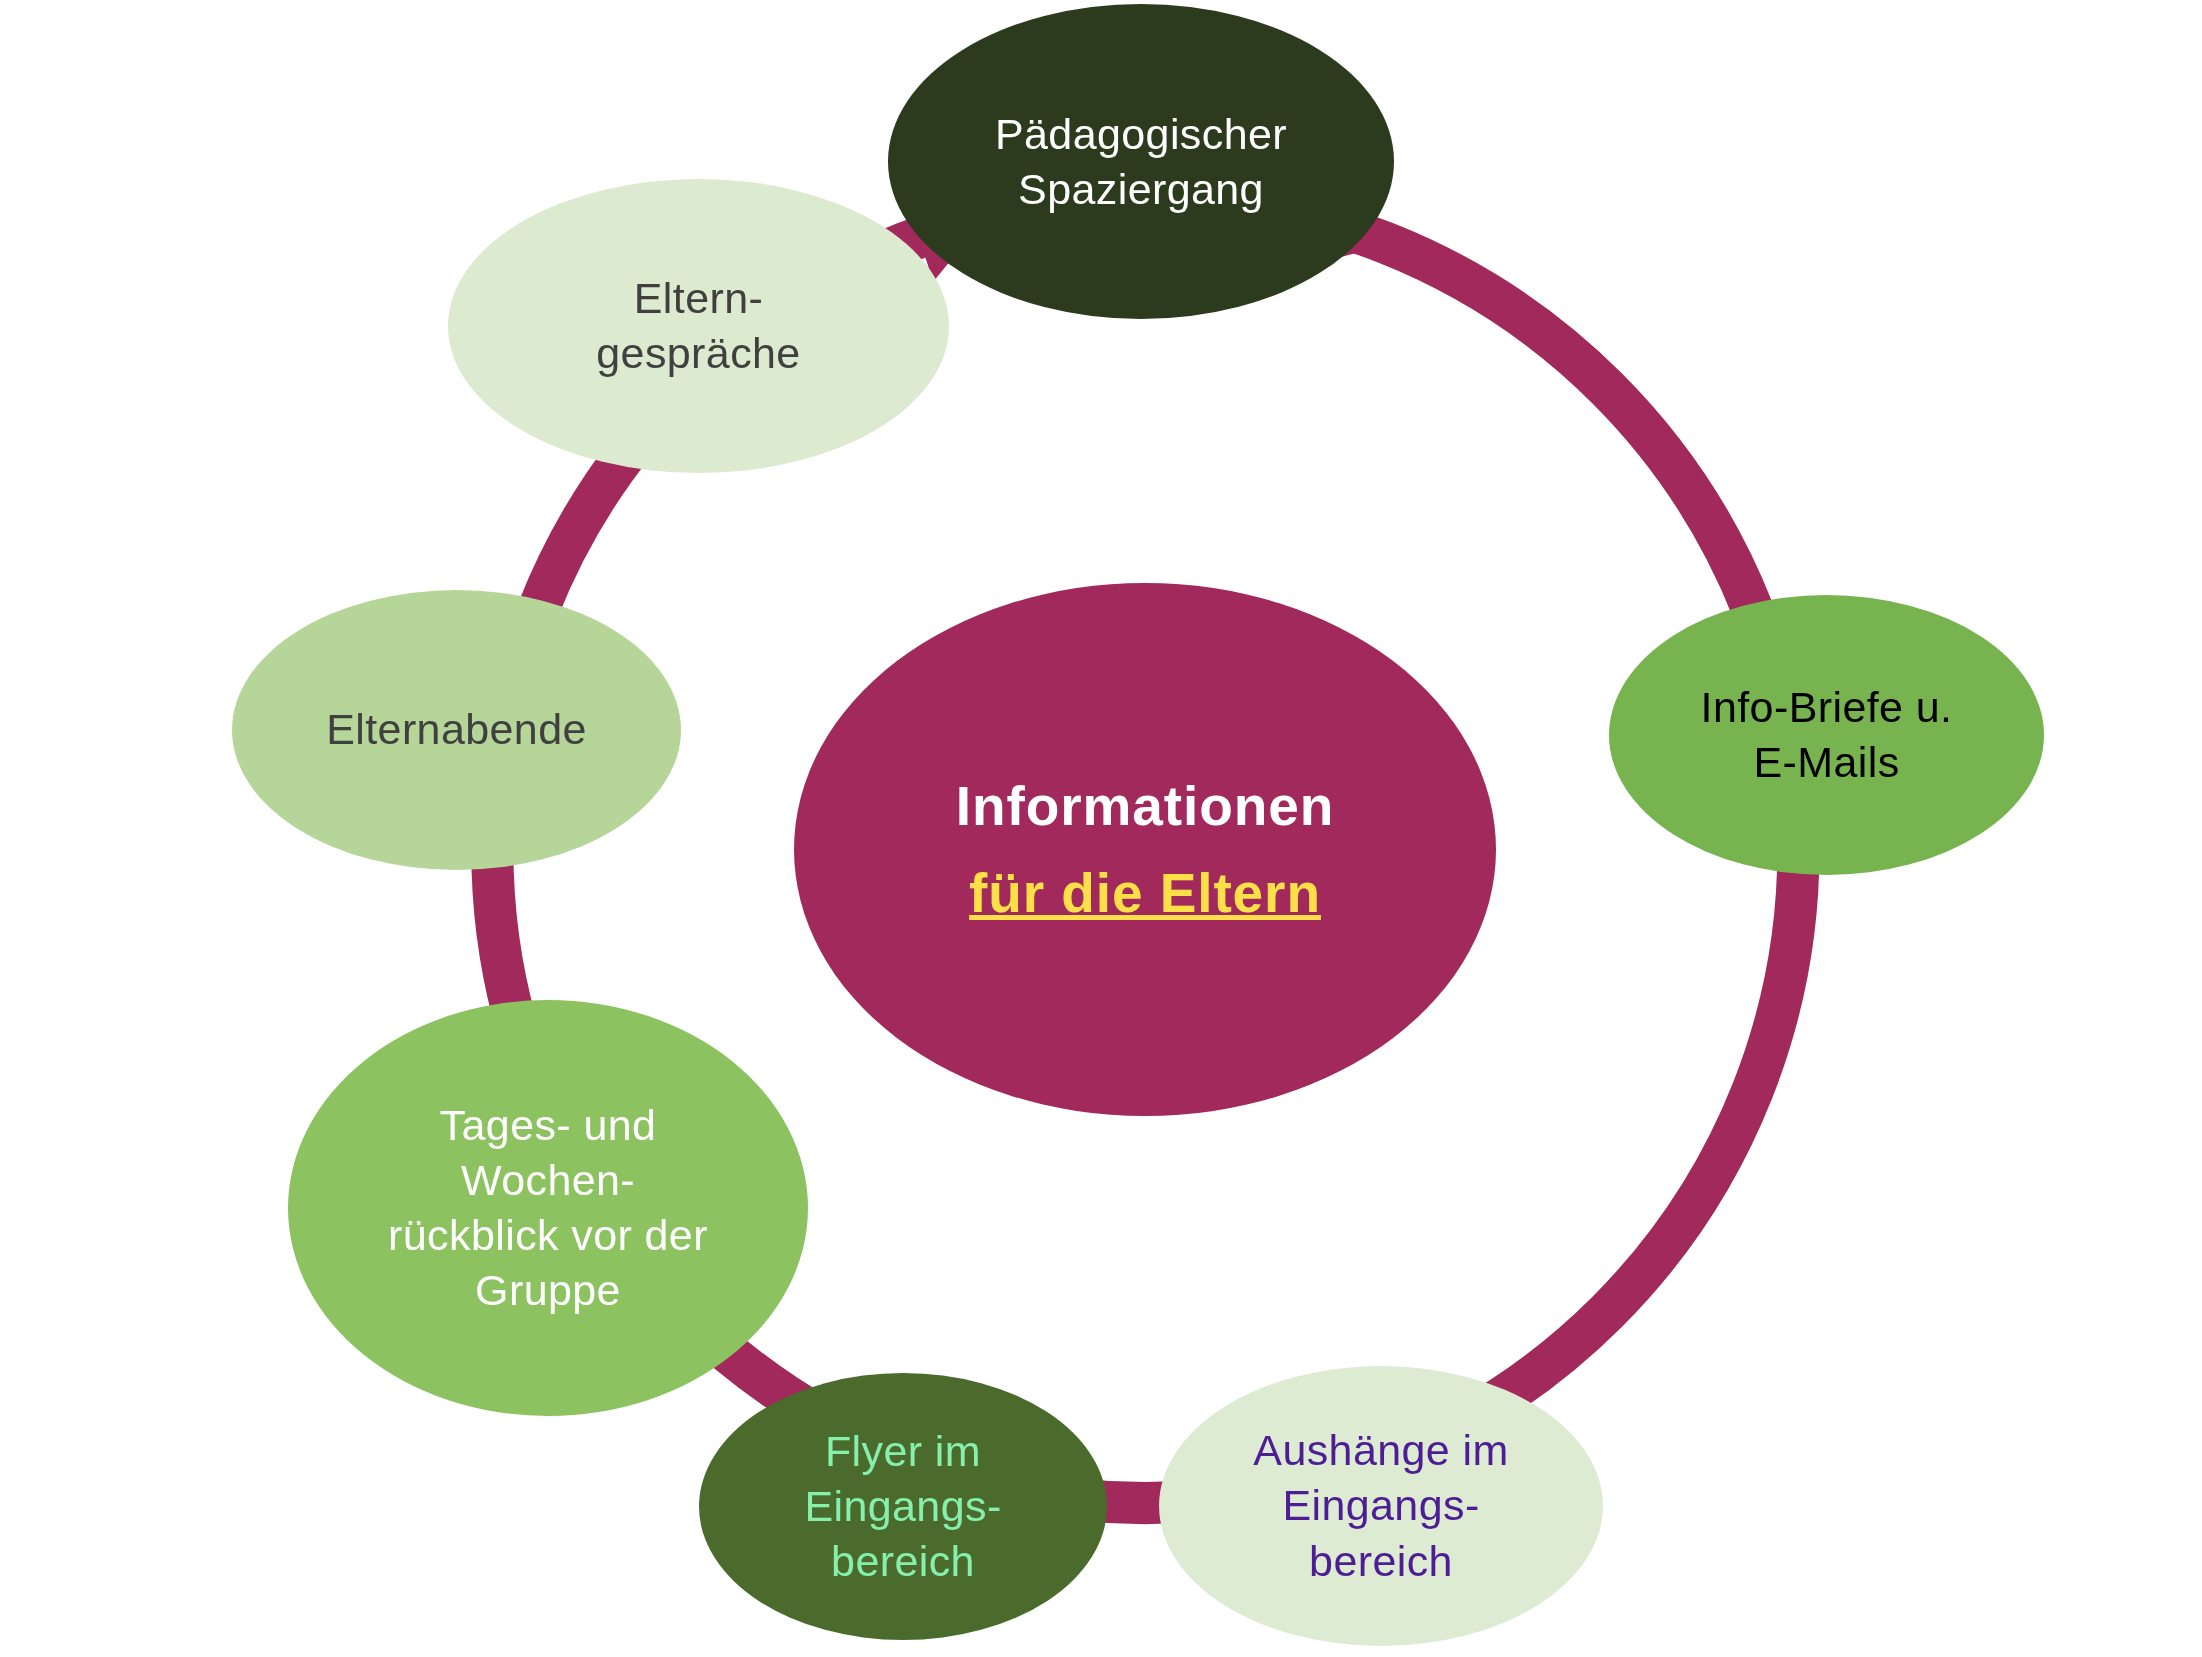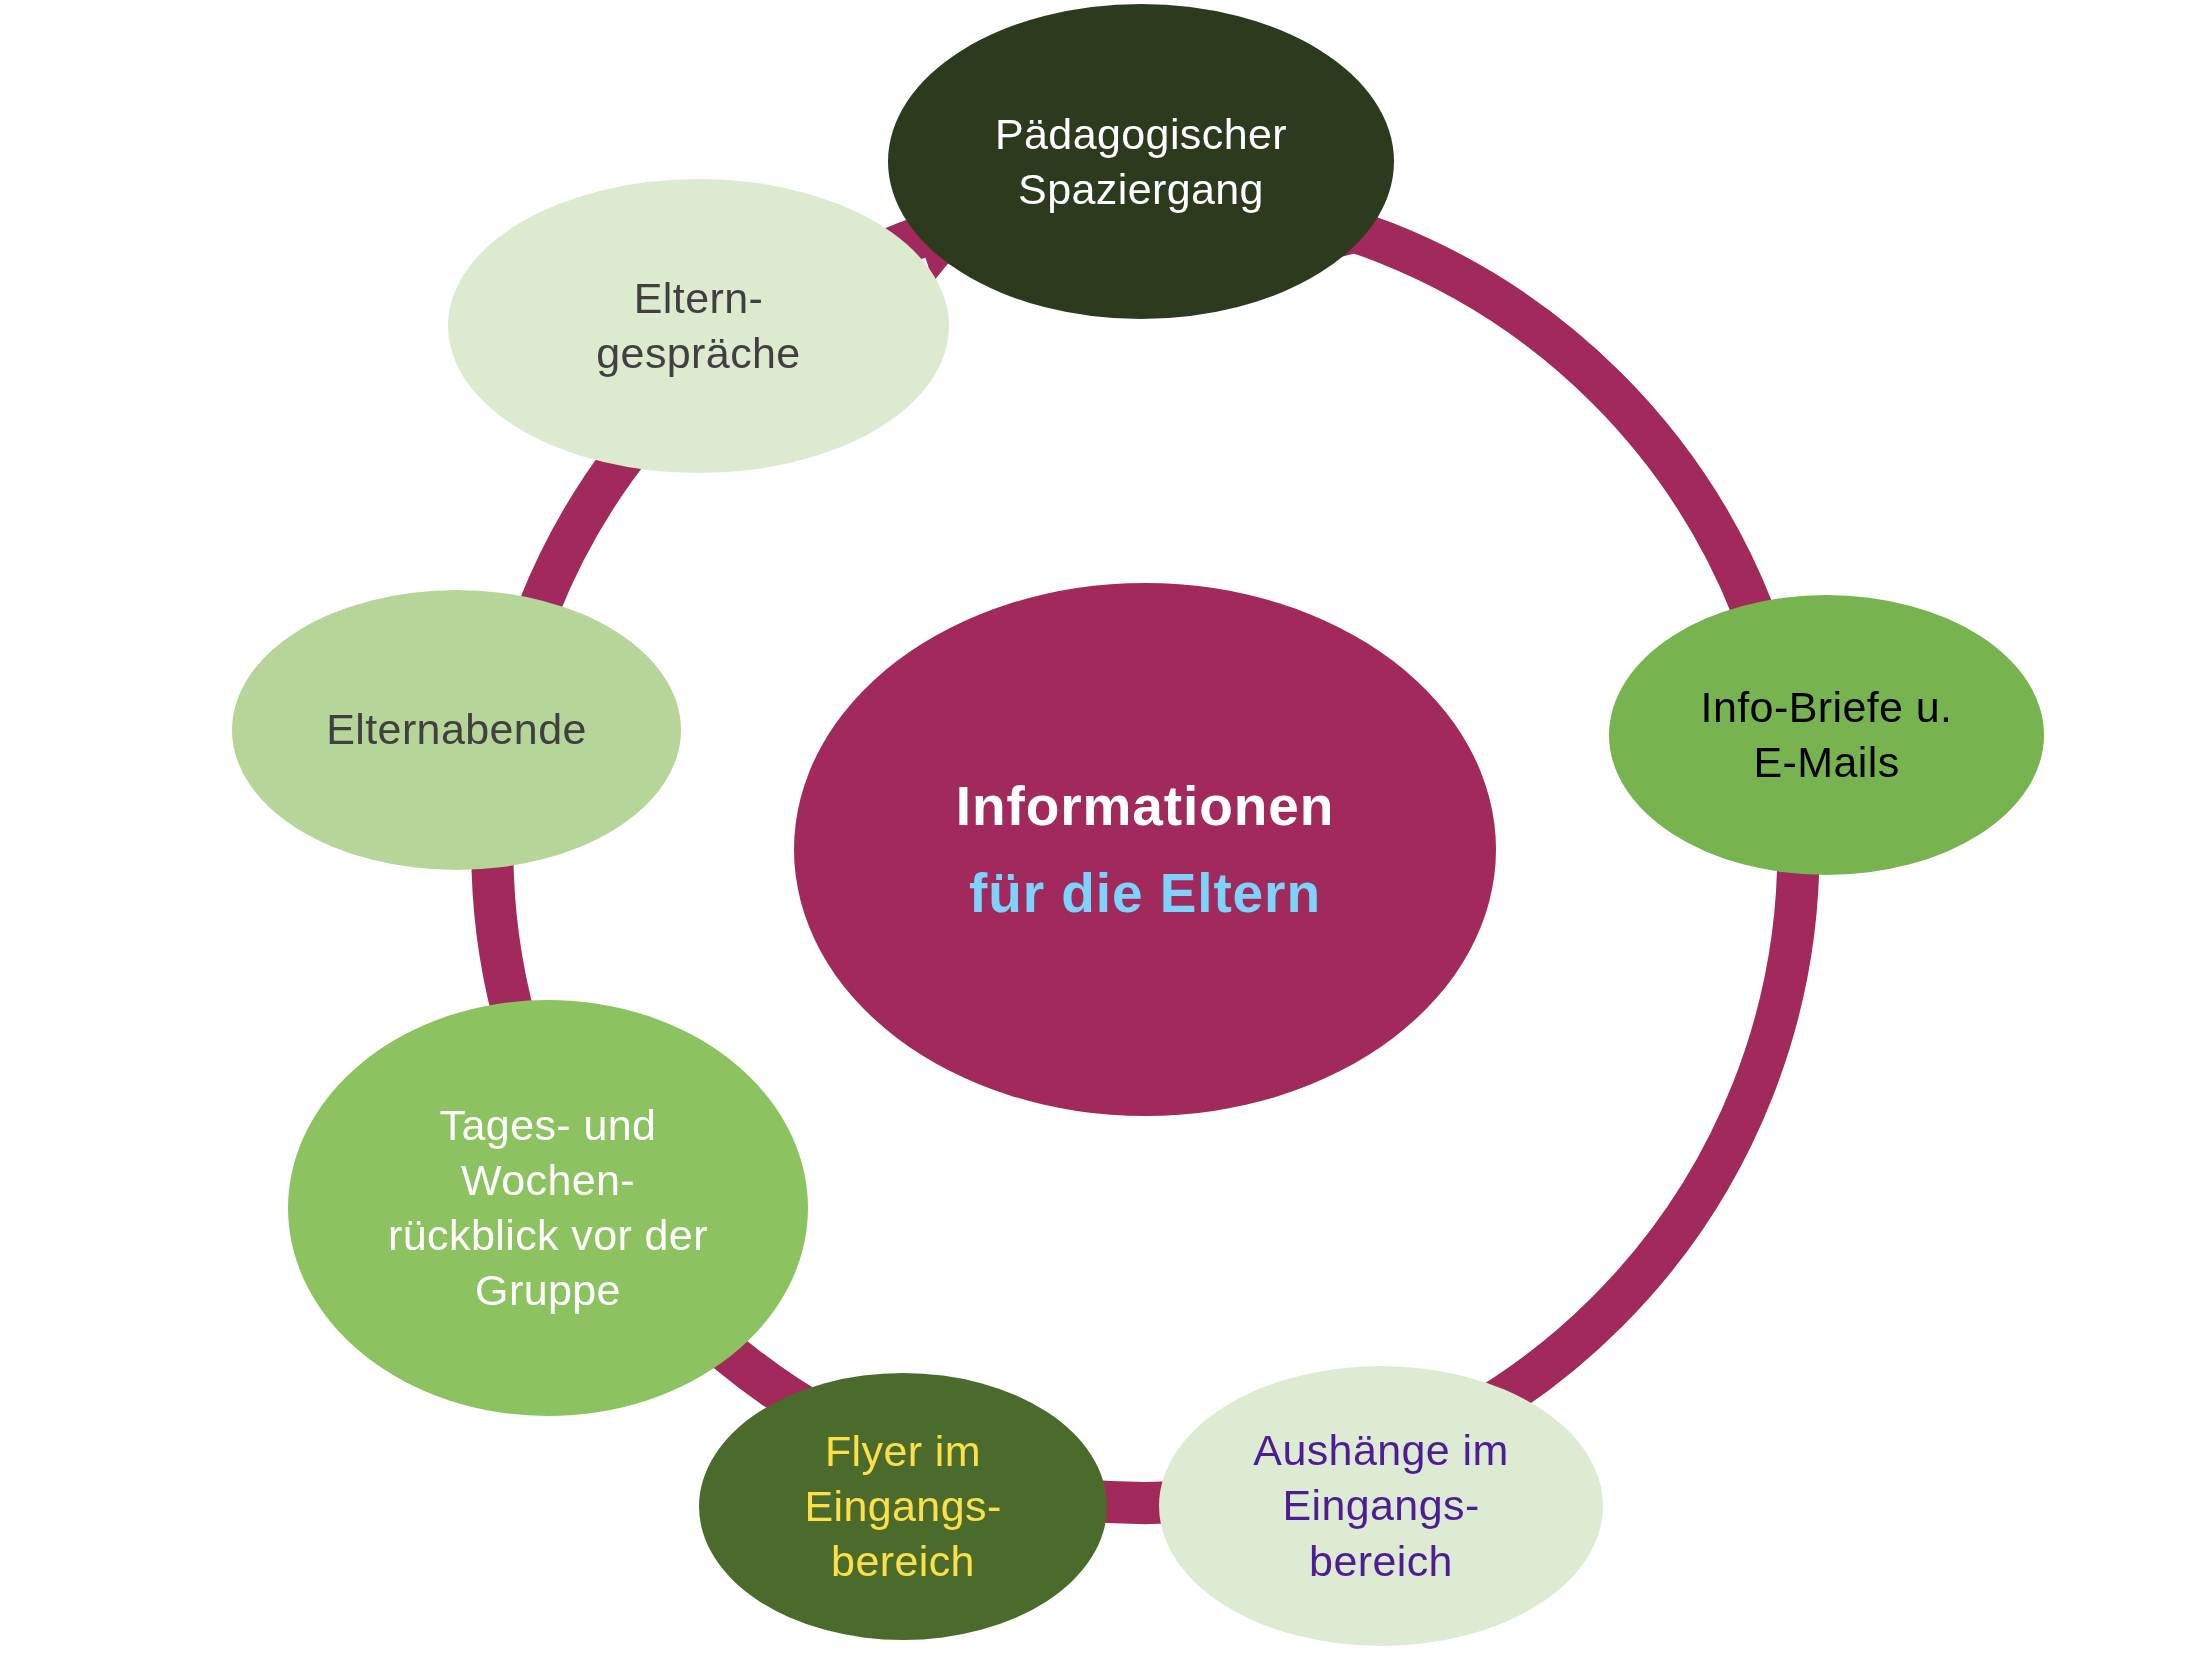--- a/index.html
+++ b/index.html
@@ -93,21 +93,21 @@
   </div>
 
 
   <div class="node node-4" style="background: rgb(222, 235, 211);">
     <span class="node-label" style="color: #4c1d95;">Aushänge im
 Eingangs-
 bereich</span>
   </div>
 
   <div class="node node-5" style="background: rgb(74, 107, 44);">
-    <span class="node-label" style="color: #fde047;">Flyer im
+    <span class="node-label" style="color: #86efac;">Flyer im
 Eingangs-
 bereich</span>
   </div>
 
   <div class="node node-6" style="background: rgb(140, 195, 96);">
     <span class="node-label" style="color: rgb(255, 255, 255);">Tages- und
 Wochen-
 rückblick vor der
 Gruppe</span>
   </div>
@@ -116,17 +116,17 @@
     <span class="node-label" style="color: rgb(64, 64, 64);">Elternabende</span>
   </div>
 
   <div class="node node-8" style="background: rgb(220, 234, 207);">
     <span class="node-label" style="color: rgb(64, 64, 64);">Eltern-
 gespräche</span>
   </div>
 
   <div class="center-ellipse" style="background: rgb(161, 41, 91);">
     <div class="center-line" style="color: rgb(255, 255, 255);">Informationen</div>
-    <div class="center-line" style="color: #7dd3fc;">für die Eltern</div>
+    <div class="center-line" style="color: #fde047; text-decoration: underline;">für die Eltern</div>
   </div>
 
 </div>
 
 
 </body></html>

